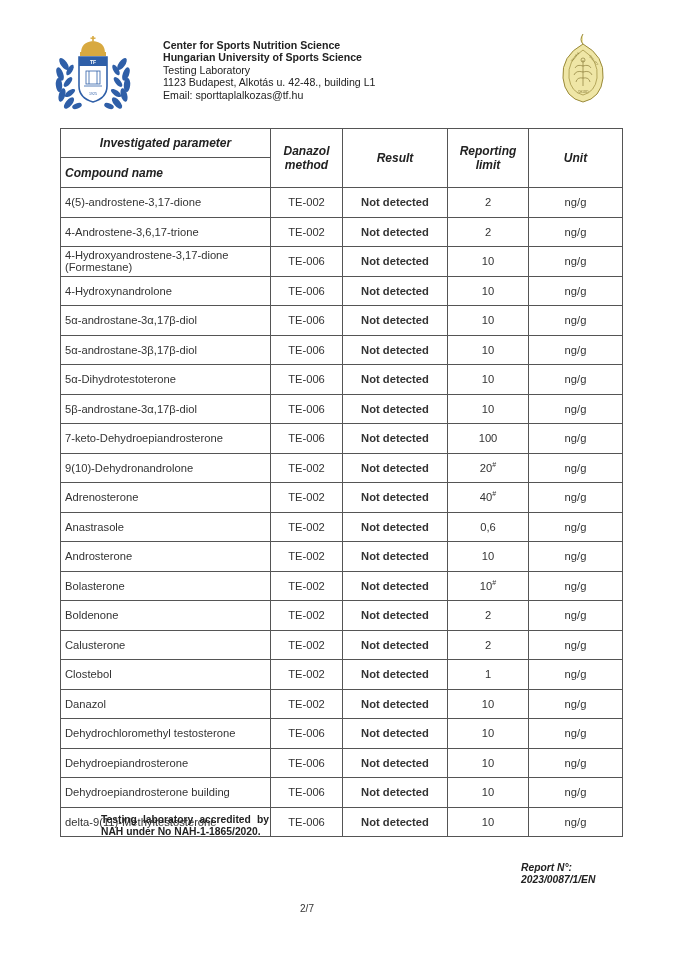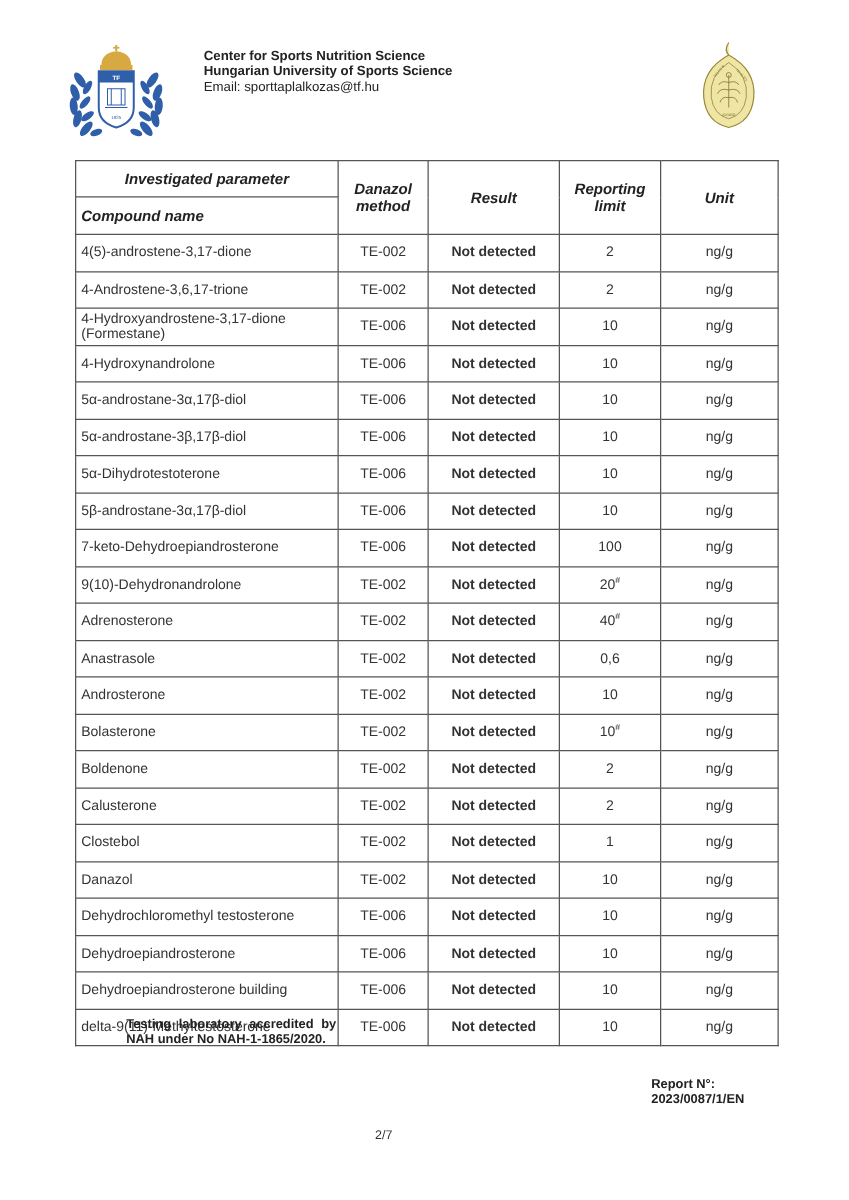--- a/index.html
+++ b/index.html
@@ -37,21 +37,21 @@
     td.c-result { text-align: center; font-weight: bold; color: #222; }
     sup { font-size: 7px; vertical-align: 5px; line-height: 0; }
 
     .footer-left {
       position: absolute; left: 101px; top: 814px; width: 168px;
       font-size: 10.3px; font-weight: bold; line-height: 12.4px; text-align: justify;
       text-align-last: left; color: #222;
     }
     .footer-right {
       position: absolute; left: 521px; top: 862px;
-      font-size: 10.3px; font-weight: bold; line-height: 12.4px; color: #222;
+      font-size: 10.3px; font-weight: bold; line-height: 12.4px; color: #222; font-style: italic;
     }
     .page-num {
       position: absolute; left: 0; width: 614px; top: 903px; text-align: center;
       font-size: 10px; color: #333;
     }
   </style>
 </head>
 <body>
 
 <div class="logo-left">
@@ -97,20 +97,22 @@
       <line x1="49" y1="37" x2="49" y2="50"></line>
       <line x1="36" y1="52" x2="54" y2="52"></line>
     </g>
     <text x="45" y="61" font-family="Liberation Sans, sans-serif" font-size="3.6" fill="#2f5fa8" text-anchor="middle">1925</text>
   </svg>
 </div>
 
 <div class="header-text">
   <div class="b">Center for Sports Nutrition Science</div>
   <div class="b">Hungarian University of Sports Science</div>
+  <div>Testing Laboratory</div>
+  <div>1123 Budapest, Alkotás u. 42-48., building L1</div>
   <div>Email: sporttaplalkozas@tf.hu</div>
 </div>
 
 <div class="logo-right">
   <svg width="48" height="74" viewBox="0 0 48 74">
     <path d="M24 2 Q20 8 24 12 Q46 24 44 46 Q42 66 24 70 Q6 66 4 46 Q2 24 24 12" fill="#efe6a6" stroke="#9a8a3a" stroke-width="1"></path>
     <path d="M24 18 Q40 28 38 46 Q36 60 24 63 Q12 60 10 46 Q8 28 24 18 Z" fill="none" stroke="#9a8a3a" stroke-width="0.7"></path>
     <g stroke="#7a6c28" stroke-width="0.6" fill="none">
       <line x1="24" y1="28" x2="24" y2="54"></line>
       <path d="M24 34 Q18 32 16 36 M24 34 Q30 32 32 36 M24 40 Q17 38 15 43 M24 40 Q31 38 33 43 M24 46 Q18 45 17 50 M24 46 Q30 45 31 50"></path>

